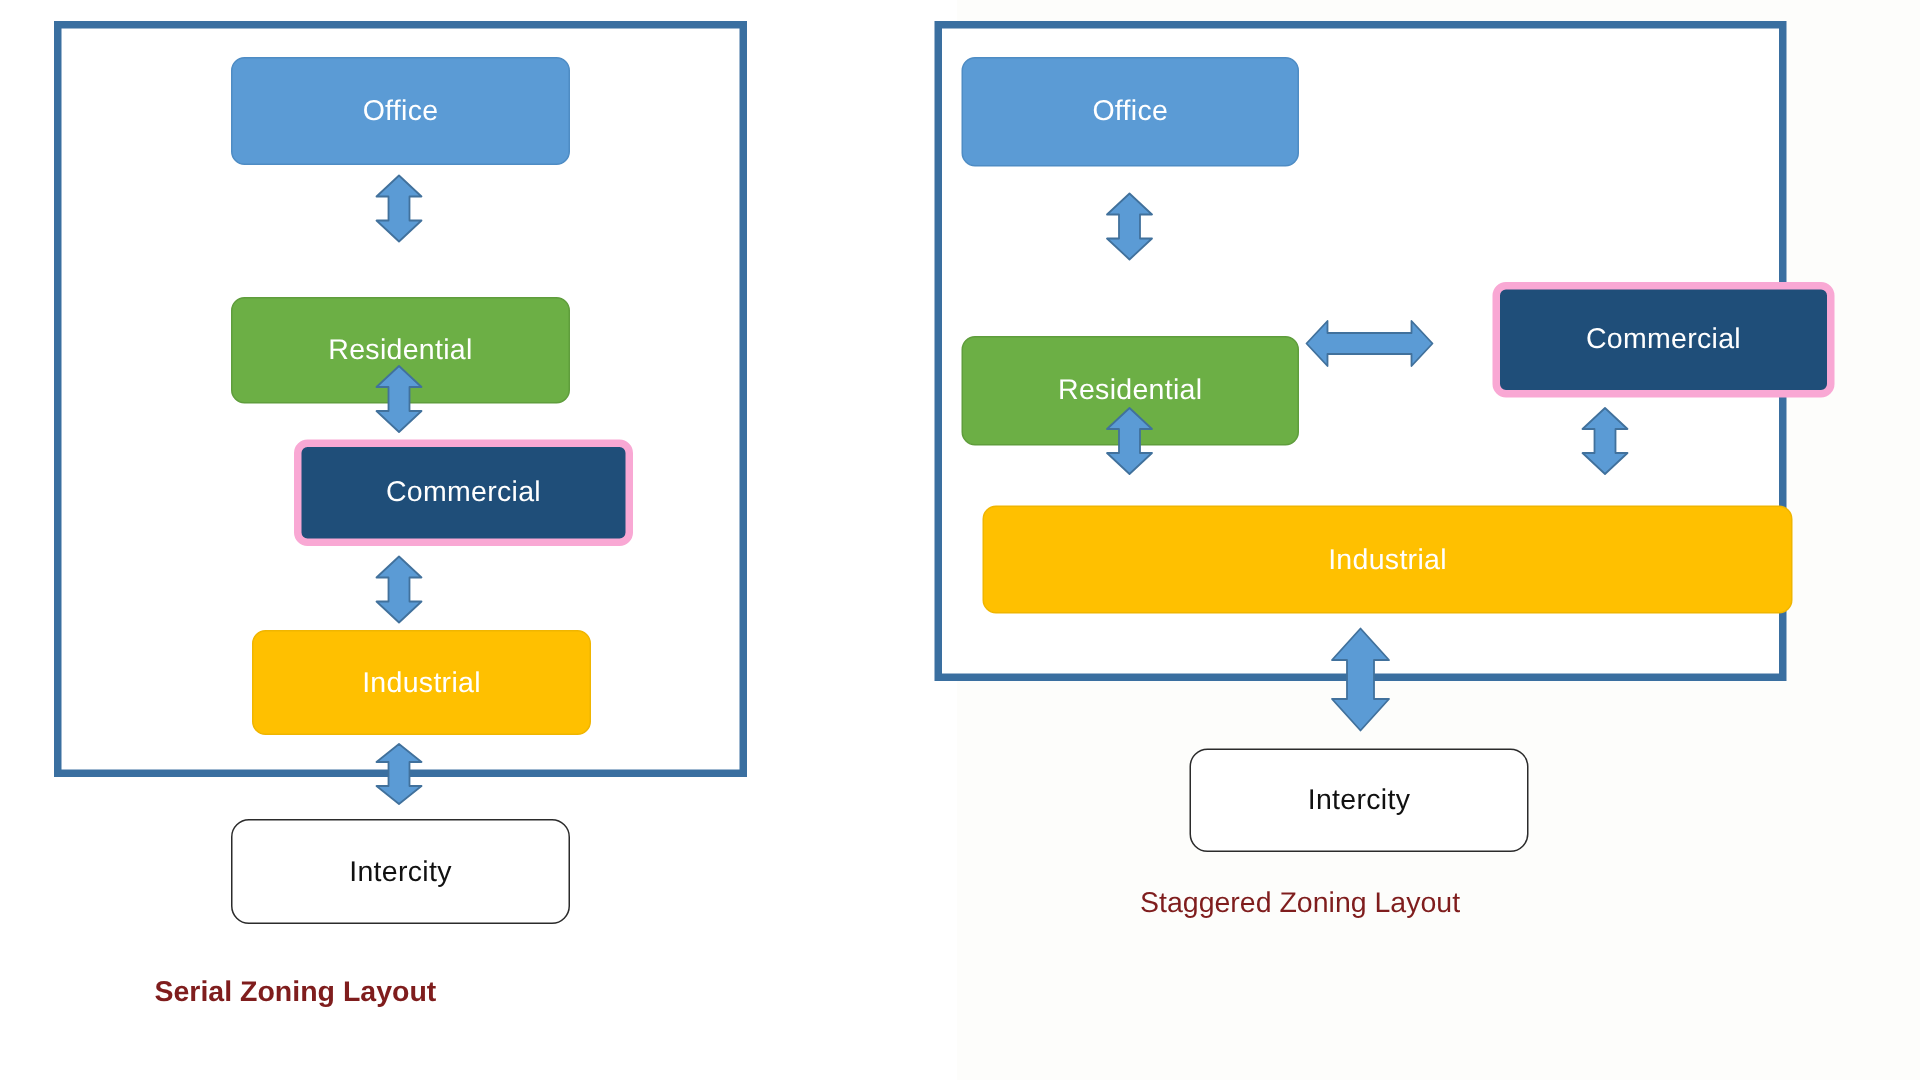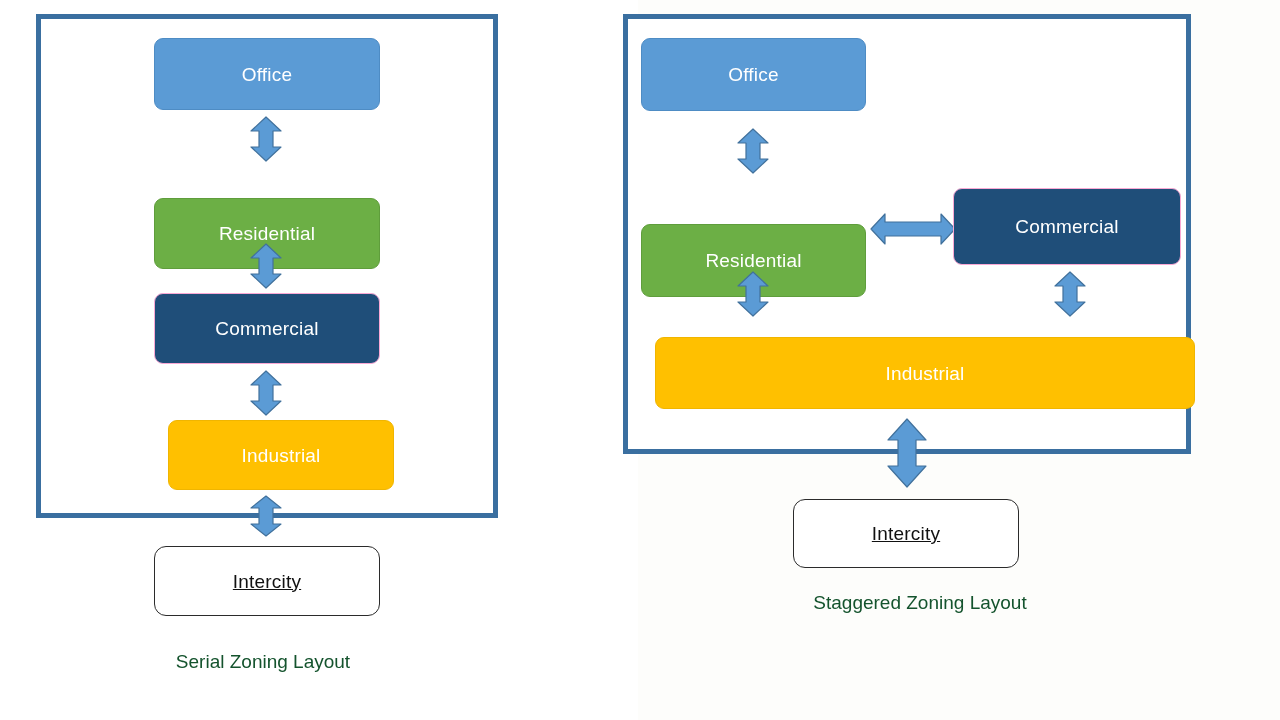--- a/index.html
+++ b/index.html
@@ -43,37 +43,36 @@
     display: flex;
     align-items: center;
     justify-content: center;
     color: #ffffff;
     font-size: 19px;
     letter-spacing: .2px;
     line-height: 1;
   }
   .node.office      { background: #5B9BD5; border: 1px solid #4E8CC4; }
   .node.residential { background: #6CAF45; border: 1px solid #5F9D3C; margin-top: 32px; }
-  .node.commercial  { background: #1F4E79; border: 1px solid #f9a8d4; }
+  .node.commercial  { background: #1F4E79; border: 5px solid #f9a8d4; margin-left: 42px; }
   .node.industrial  { background: #FFC000; border: 1px solid #F0B500; margin-left: 14px; }
 
   .node.outline {
     background: #ffffff;
     color: #111111;
     border: 1px solid #2b2b2b;
     border-radius: 12px;
     font-size: 19px;
-    text-decoration: underline;
   }
 
   .caption {
     position: absolute;
-    color: #14532d;
+    color: #7f1d1d;
     font-size: 19px;
-    text-align: center;
+    text-align: left;
     white-space: nowrap;
   }
 
   .arrow {
     position: absolute;
   }
   .arrow svg { display: block; }
 </style>
 </head>
 <body>
@@ -121,21 +120,21 @@
   <div class="arrow" style="left:248px; top:495px; width:36px; height:42px;">
     <svg width="36" height="42" viewBox="0 0 36 42">
       <path d="M18 1 L33 13 L25 13 L25 29 L33 29 L18 41 L3 29 L11 29 L11 13 L3 13 Z" fill="#5B9BD5" stroke="#41719C" stroke-width="1.2" stroke-linejoin="round"></path>
     </svg>
   </div>
 
   <div class="node outline" style="left:154px; top:546px; width:226px; height:70px;">
     <span>Intercity</span>
   </div>
 
-  <div class="caption" style="left:103px; top:651px; width:320px;">Serial Zoning Layout</div>
+  <div class="caption" style="left:103px; top:651px; width:320px;font-weight:bold;">Serial Zoning Layout</div>
 
   <div class="panel" style="left:623px; top:14px; width:568px; height:440px;"></div>
 
   <div class="node office" style="left:641px; top:38px; width:225px; height:73px;">
     <span>Office</span>
   </div>
 
   <div class="arrow" style="left:735px; top:128px; width:36px; height:46px;">
     <svg width="36" height="46" viewBox="0 0 36 46">
       <path d="M18 1 L33 15 L25 15 L25 31 L33 31 L18 45 L3 31 L11 31 L11 15 L3 15 Z" fill="#5B9BD5" stroke="#41719C" stroke-width="1.2" stroke-linejoin="round"></path>

